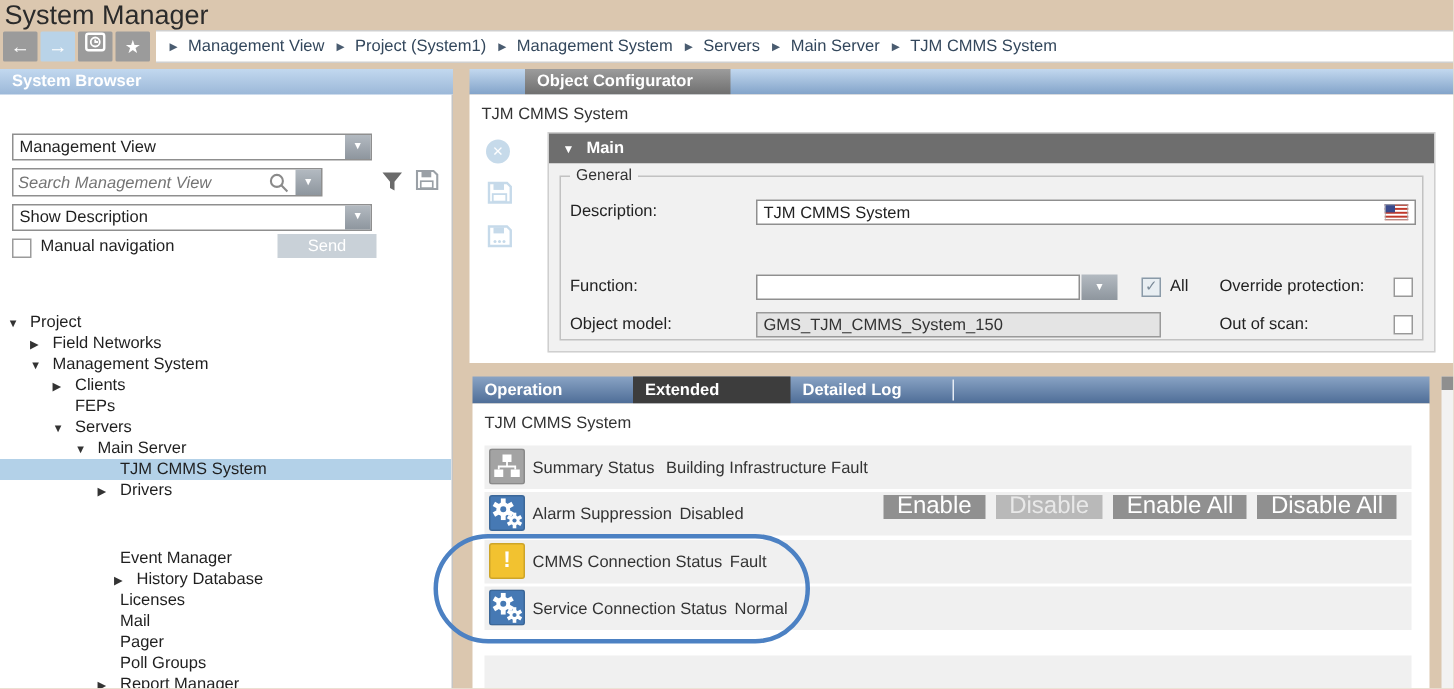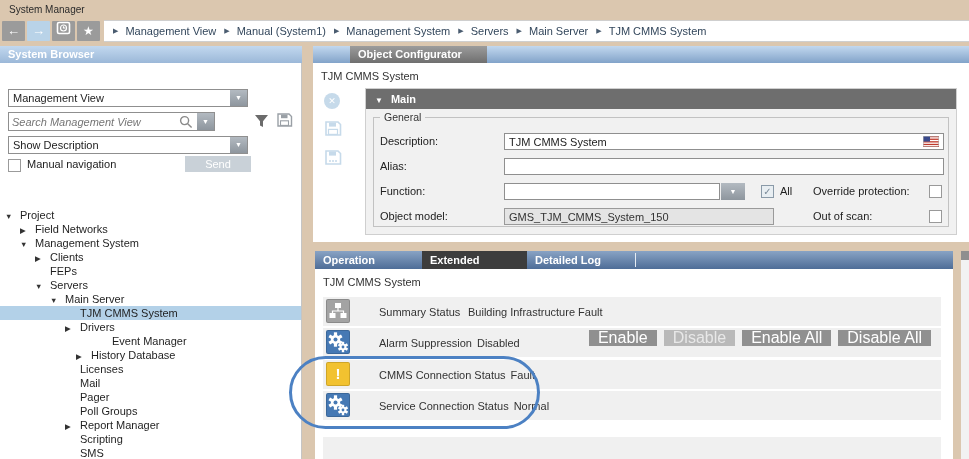--- a/index.html
+++ b/index.html
@@ -4,21 +4,21 @@
 <style>
   * { box-sizing: border-box; margin: 0; padding: 0; }
   html,body { width: 969px; height: 459px; }
   #root {
     position: relative; width: 969px; height: 459px; overflow: hidden;
     background: #dbc7af;
     font-family: "Liberation Sans", "DejaVu Sans", sans-serif;
     font-size: 11px; color: #222;
   }
   
-  .title-bar { position:absolute; left:0; top:0; width:969px; height:19px; line-height:20px; padding-left:9px; font-size:10px; color:#2b2b2b; }
+  .title-bar { position:absolute; left:0; top:0; width:969px; height:19px; line-height:20px; padding-left:3px; font-size:18px; color:#2b2b2b; }
   .nav-btn { position:absolute; top:21px; width:23px; height:20px; background:#9b9b9b; color:#fff; text-align:center; line-height:20px; font-size:13px; border-radius:1px; }
   #btn-back { left:2px; }
   #btn-fwd  { left:27px; background:#b9d3e8; }
   #btn-hist { left:52px; line-height:17px; }
   #btn-star { left:77px; font-size:12px; }
   .breadcrumb { position:absolute; left:104px; top:20px; width:865px; height:22px; background:#fff; border-top:1px solid #cfcfcf; border-bottom:1px solid #cfcfcf; display:flex; align-items:center; padding-left:6px; overflow:hidden; white-space:nowrap; }
   .bc-item { display:flex; align-items:center; margin-right:5px; color:#33475c; }
   .bc-arrow { font-size:7px; color:#4a5c70; margin:0 7px 0 3px; }
   
   .left-panel { position:absolute; left:0; top:46px; width:302px; height:413px; }
@@ -75,21 +75,21 @@
   .op-tabstrip { position:absolute; top:0; left:0; right:0; height:18px; background:linear-gradient(#89a3c4,#4e6d97); }
   .op-tab { position:absolute; top:0; height:18px; line-height:18px; color:#fff; font-weight:bold; padding-left:8px; }
   .op-tab:nth-child(1) { left:0; width:107px; }
   .op-tab:nth-child(2) { left:107px; width:105px; }
   .op-tab:nth-child(3) { left:212px; width:108px; }
   .op-tab.active { background:#3d3d3d; }
   .op-tab-sep { position:absolute; left:320px; top:2px; width:1px; height:14px; background:#e6ecf4; }
   .op-body { position:absolute; top:18px; left:0; right:0; bottom:0; background:#fff; }
   .op-objname { position:absolute; left:8px; top:7px; color:#333; }
   .op-rows { position:absolute; left:8px; top:28px; width:618px; height:162px; }
-  .op-row { position:absolute; left:0; width:618px; height:29px; background:#f0f0f0; display:flex; align-items:center; padding-left:56px; }
+  .op-row { position:absolute; left:0; width:618px; height:29px; background:#f0f0f0; display:flex; align-items:center; padding-left:32px; }
   .op-row.empty { height:22px; }
   .op-icon { position:absolute; left:3px; top:2px; width:24px; height:24px; border-radius:2px; border:1px solid rgba(0,0,0,.15); }
   .ic-gray { background:#a3a3a3; } .ic-blue { background:#4679b4; } .ic-yellow { background:#f2c230; }
   .op-icon .excl { display:block; color:#fff; font-weight:bold; font-size:15px; line-height:22px; text-align:center; }
   .op-label { min-width:84px; margin-right:5px; color:#333; }
   .op-value { color:#333; }
   .row-buttons { position:absolute; right:10px; top:2px; display:flex; gap:7px; }
   .op-btn { height:16px; line-height:16px; padding:0 9px; background:#909090; color:#fff; font-size:16px; text-align:left; }
   .op-btn.disabled { background:#b9b9b9; color:#e8e8e8; }
   
@@ -115,21 +115,21 @@
   </div>
   <div class="nav-btn" id="btn-star"><span>★</span></div>
 
   <div class="breadcrumb">
       <span class="bc-item">
         <span class="bc-arrow">▶</span>
         <span>Management View</span>
       </span>
       <span class="bc-item">
         <span class="bc-arrow">▶</span>
-        <span>Manual (System1)</span>
+        <span>Project (System1)</span>
       </span>
       <span class="bc-item">
         <span class="bc-arrow">▶</span>
         <span>Management System</span>
       </span>
       <span class="bc-item">
         <span class="bc-arrow">▶</span>
         <span>Servers</span>
       </span>
       <span class="bc-item">
@@ -181,21 +181,21 @@
       <div class="tree">
           <div class="tree-row" style="padding-left: 5px;"><span class="tree-arrow">▼</span><span class="tree-label">Project</span></div>
           <div class="tree-row" style="padding-left: 20px;"><span class="tree-arrow">▶</span><span class="tree-label">Field Networks</span></div>
           <div class="tree-row" style="padding-left: 20px;"><span class="tree-arrow">▼</span><span class="tree-label">Management System</span></div>
           <div class="tree-row" style="padding-left: 35px;"><span class="tree-arrow">▶</span><span class="tree-label">Clients</span></div>
           <div class="tree-row" style="padding-left: 35px;"><span class="tree-arrow"></span><span class="tree-label">FEPs</span></div>
           <div class="tree-row" style="padding-left: 35px;"><span class="tree-arrow">▼</span><span class="tree-label">Servers</span></div>
           <div class="tree-row" style="padding-left: 50px;"><span class="tree-arrow">▼</span><span class="tree-label">Main Server</span></div>
           <div class="tree-row selected" style="padding-left: 65px;"><span class="tree-arrow"></span><span class="tree-label">TJM CMMS System</span></div>
           <div class="tree-row" style="padding-left: 65px;"><span class="tree-arrow">▶</span><span class="tree-label">Drivers</span></div>
-          <div class="tree-row" style="padding-left: 97px;"><span class="tree-arrow"></span><span class="tree-label">Event Manager</span></div>
+          <div class="tree-row" style="padding-left: 65px; margin-top: 31px;"><span class="tree-arrow"></span><span class="tree-label">Event Manager</span></div>
           <div class="tree-row" style="padding-left: 76px;"><span class="tree-arrow">▶</span><span class="tree-label">History Database</span></div>
           <div class="tree-row" style="padding-left: 65px;"><span class="tree-arrow"></span><span class="tree-label">Licenses</span></div>
           <div class="tree-row" style="padding-left: 65px;"><span class="tree-arrow"></span><span class="tree-label">Mail</span></div>
           <div class="tree-row" style="padding-left: 65px;"><span class="tree-arrow"></span><span class="tree-label">Pager</span></div>
           <div class="tree-row" style="padding-left: 65px;"><span class="tree-arrow"></span><span class="tree-label">Poll Groups</span></div>
           <div class="tree-row" style="padding-left: 65px;"><span class="tree-arrow">▶</span><span class="tree-label">Report Manager</span></div>
           <div class="tree-row" style="padding-left: 65px;"><span class="tree-arrow"></span><span class="tree-label">Scripting</span></div>
           <div class="tree-row" style="padding-left: 65px;"><span class="tree-arrow"></span><span class="tree-label">SMS</span></div>
         </div>
     </div>
@@ -246,24 +246,20 @@
                       <rect y="5.2" width="16" height="1.3"></rect>
                       <rect y="7.8" width="16" height="1.3"></rect>
                       <rect y="10" width="16" height="1"></rect>
                     </g>
                     <rect width="7" height="5.6" fill="#3a4a8c"></rect>
                     <rect x="0.5" y="0.5" width="15" height="10" fill="none" stroke="#b0b0b0" stroke-width="0.6"></rect>
                   </svg>
               </span>
             </div>
 
-            <div class="frow" id="row-alias">
-              <span class="flabel">Alias:</span>
-              <input class="finput" value="" style="">
-            </div>
 
             <div class="frow" id="row-func">
               <span class="flabel">Function:</span>
               <input class="finput" id="func-input" value="" style="">
               <span class="func-dd">▼</span>
               <span class="cb checked" id="cb-all">✓</span>
               <span class="all-label">All</span>
               <span class="far-label">Override protection:</span>
               <span class="cb far-cb"></span>
             </div>

